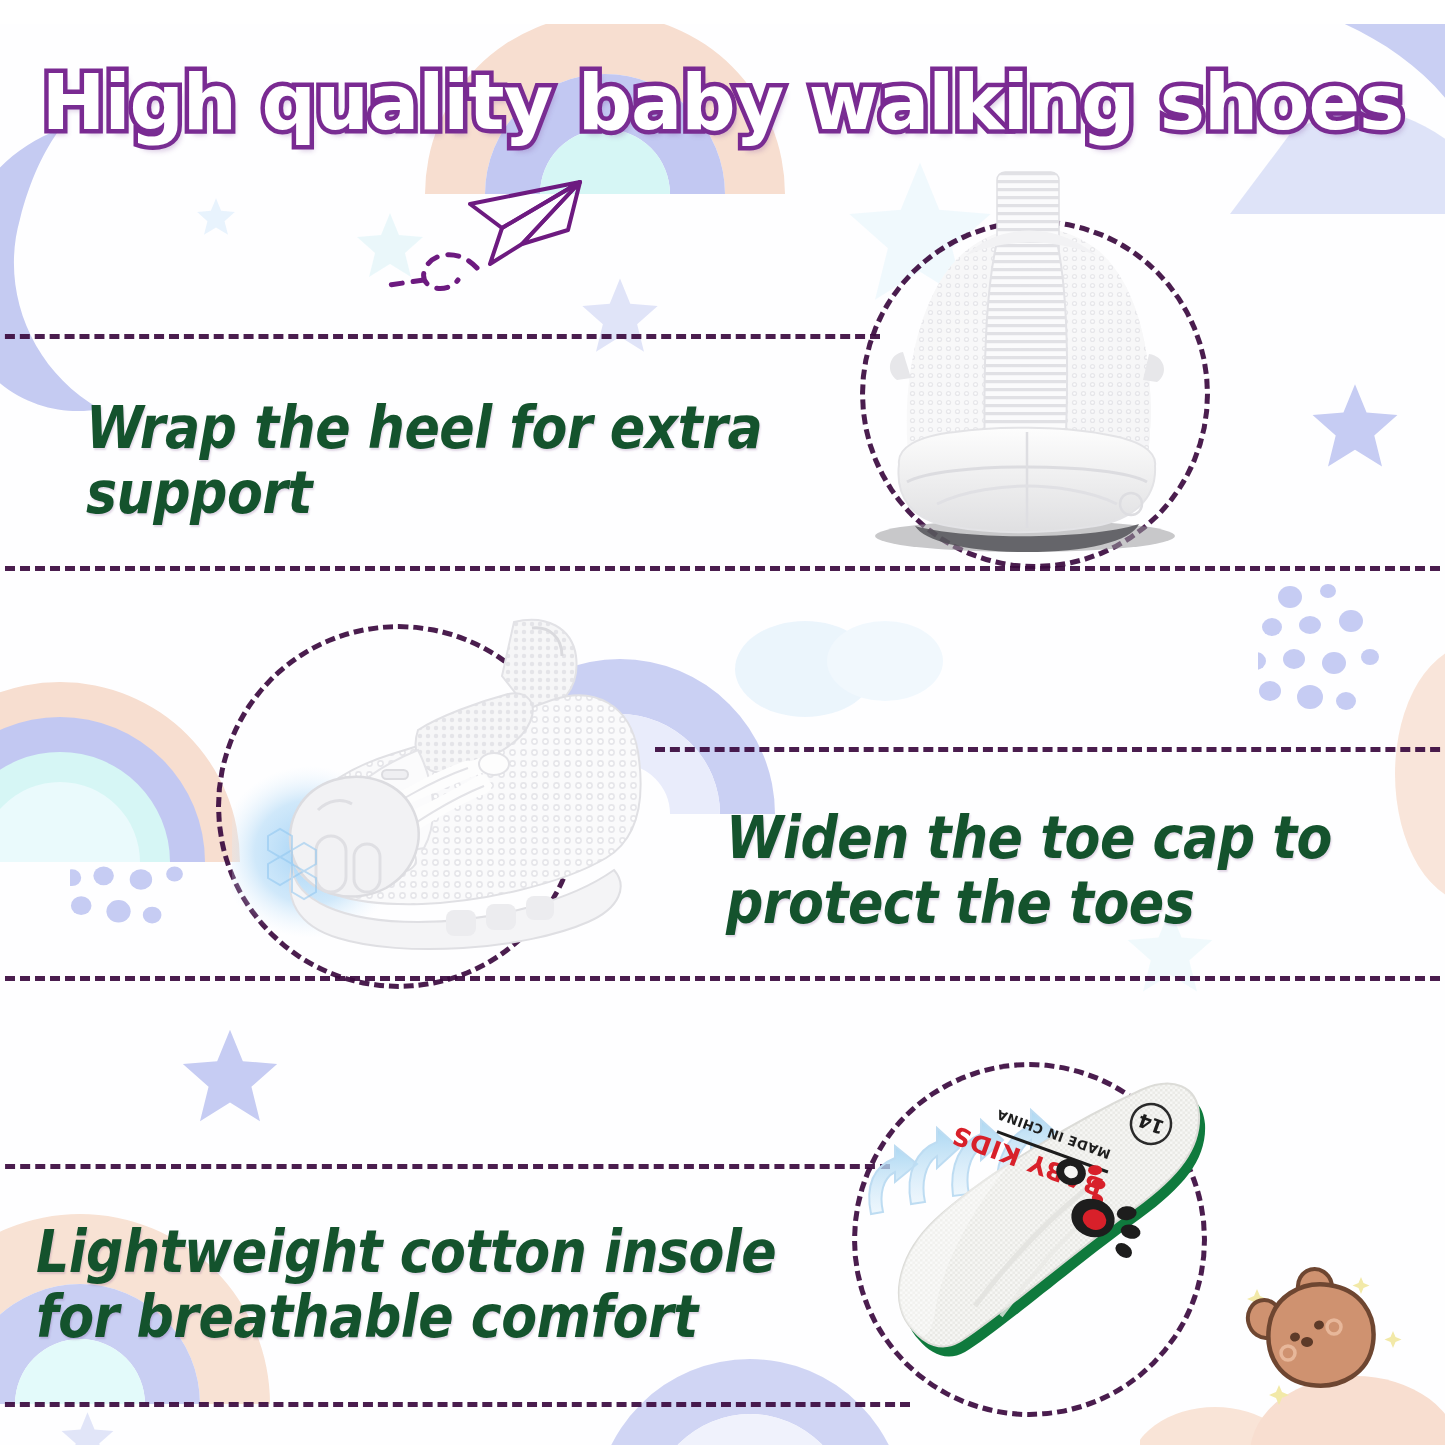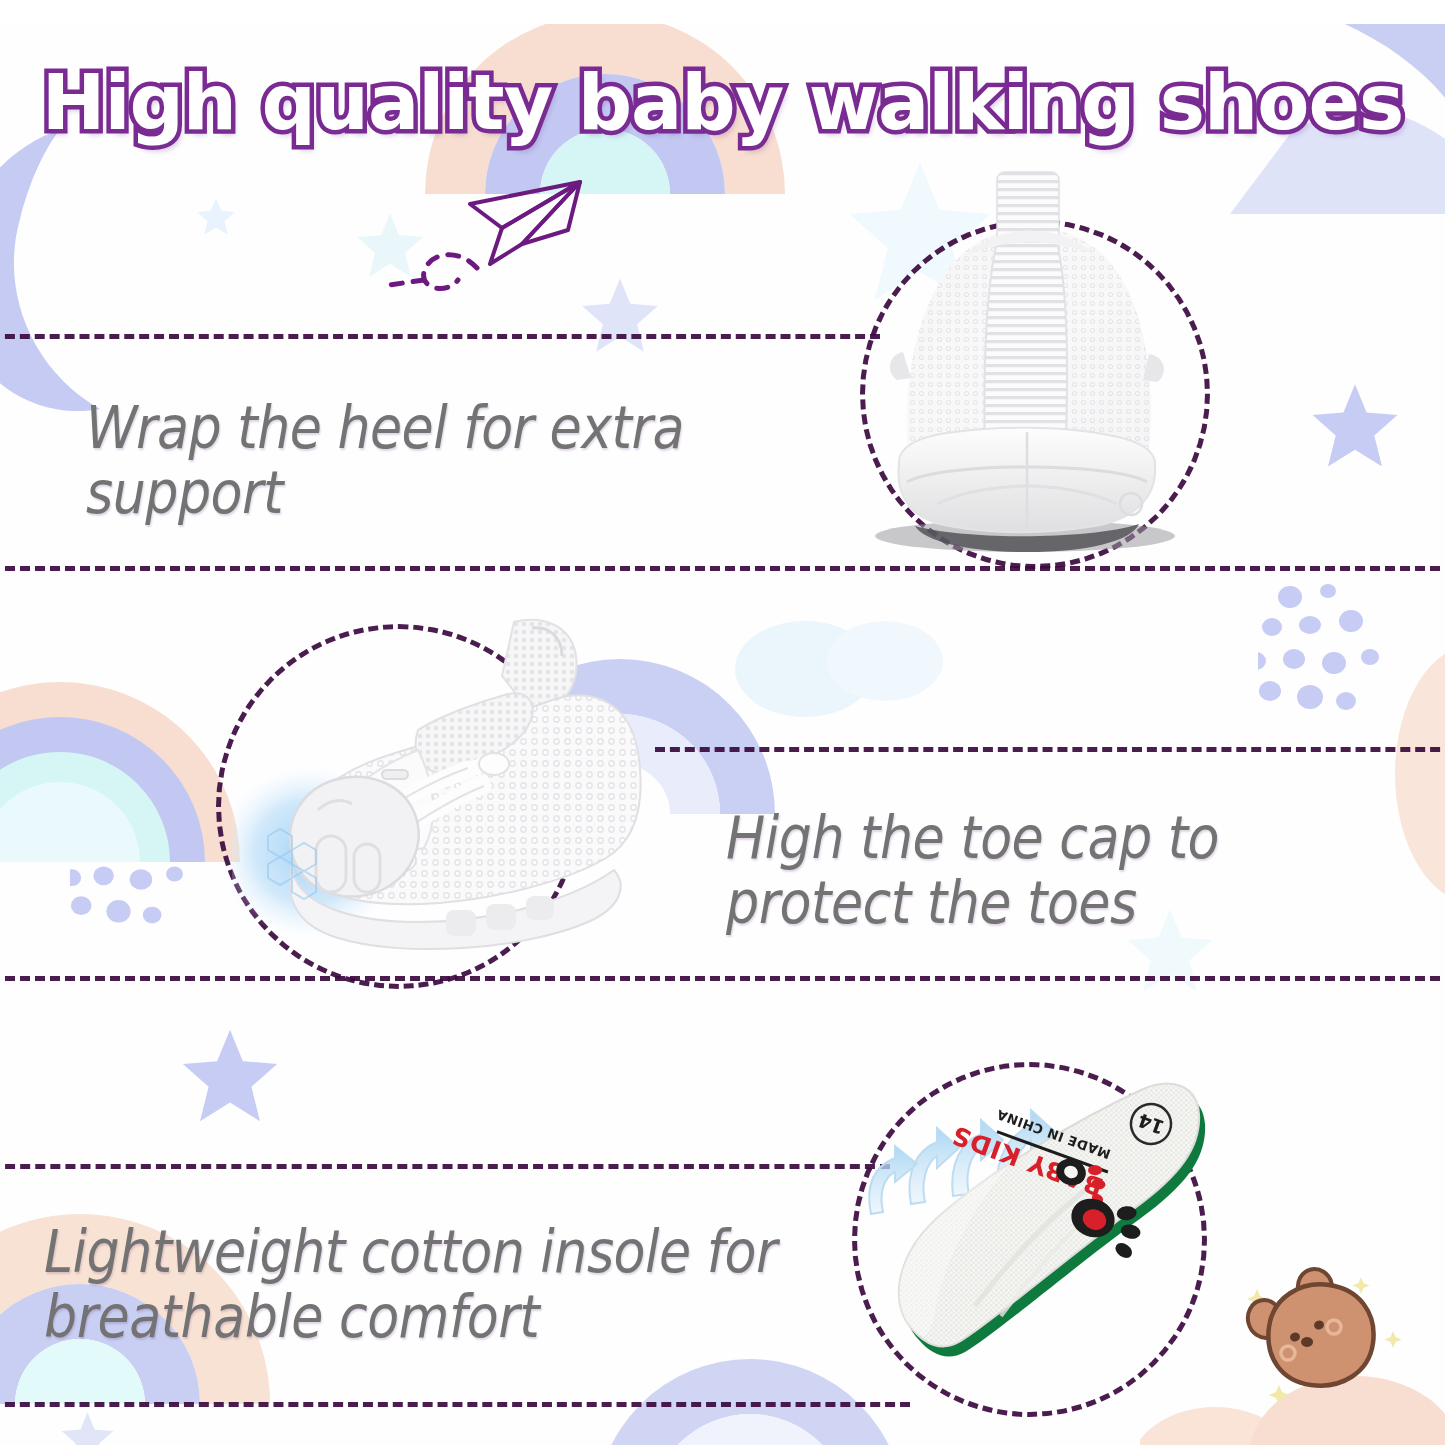--- a/index.html
+++ b/index.html
@@ -50,31 +50,31 @@
     -webkit-text-stroke:9px #7a2a92;
     paint-order:stroke fill;
     text-shadow:4px 6px 5px rgba(120,60,150,.25);
     white-space:nowrap;
   }
 
   
   .caption{
     position:absolute;
     font-family:"DejaVu Sans Condensed","Liberation Sans", sans-serif;
-    font-weight:normal;
+    font-weight:bold;
     font-style:italic;
     font-size:58px;
     line-height:1.12;
-    color:#737373;
+    color:#14532d;
     letter-spacing:-0.5px;
     text-shadow:1px 2px 2px rgba(90,30,110,.18);
   }
   #cap1{left:86px;top:372px;width:760px;}
   #cap2{left:726px;top:782px;width:640px;}
-  #cap3{left:44px;top:1196px;width:790px;}
+  #cap3{left:36px;top:1196px;width:790px;}
 
   
   .photo{position:absolute;overflow:hidden;}
 
   
   #heel-photo{left:845px;top:140px;width:360px;height:400px;}
   
   #toe-photo{left:232px;top:580px;width:430px;height:370px;}
   
   #insole-photo{left:855px;top:1030px;width:360px;height:350px;}
@@ -291,21 +291,21 @@
     <path d="M54 300 C52 284 72 272 110 268 C150 262 216 262 258 270 C296 276 312 288 310 302 C312 336 286 356 250 362 C200 370 148 370 104 362 C68 356 50 334 54 300 Z" fill="url(#soleG)" stroke="#e3e3e6" stroke-width="2"></path>
     <path d="M62 318 C96 298 268 298 302 318" fill="none" stroke="#dcdce0" stroke-width="3"></path>
     <path d="M182 268 L182 364" stroke="#dedee2" stroke-width="2.5"></path>
     <path d="M92 340 C120 326 160 322 182 322" fill="none" stroke="#e0e0e4" stroke-width="3"></path>
     <path d="M272 340 C244 326 204 322 182 322" fill="none" stroke="#e0e0e4" stroke-width="3"></path>
 
     <path d="M70 362 C120 376 244 376 294 360 C286 378 240 388 182 388 C124 388 80 378 70 362 Z" fill="#4f4f54" opacity=".82"></path>
     <circle cx="286" cy="340" r="11" fill="none" stroke="#dddde1" stroke-width="2.5"></circle>
   </svg>
 
-  <div class="caption" id="cap2">High the toe cap to protect the toes</div>
+  <div class="caption" id="cap2">Widen the toe cap to protect the toes</div>
 
   <svg class="photo" id="toe-photo" viewBox="0 0 430 370">
     <defs>
       <linearGradient id="tg1" x1="0" y1="0" x2="1" y2="1">
         <stop offset="0" stop-color="#ffffff"></stop>
           <stop offset="1" stop-color="#e7e7ea"></stop>
       </linearGradient>
       <radialGradient id="toeGlow" cx=".5" cy=".5" r=".5">
         <stop offset="0" stop-color="#9fd0f5" stop-opacity=".95"></stop>
         <stop offset=".6" stop-color="#bcdff8" stop-opacity=".7"></stop>

